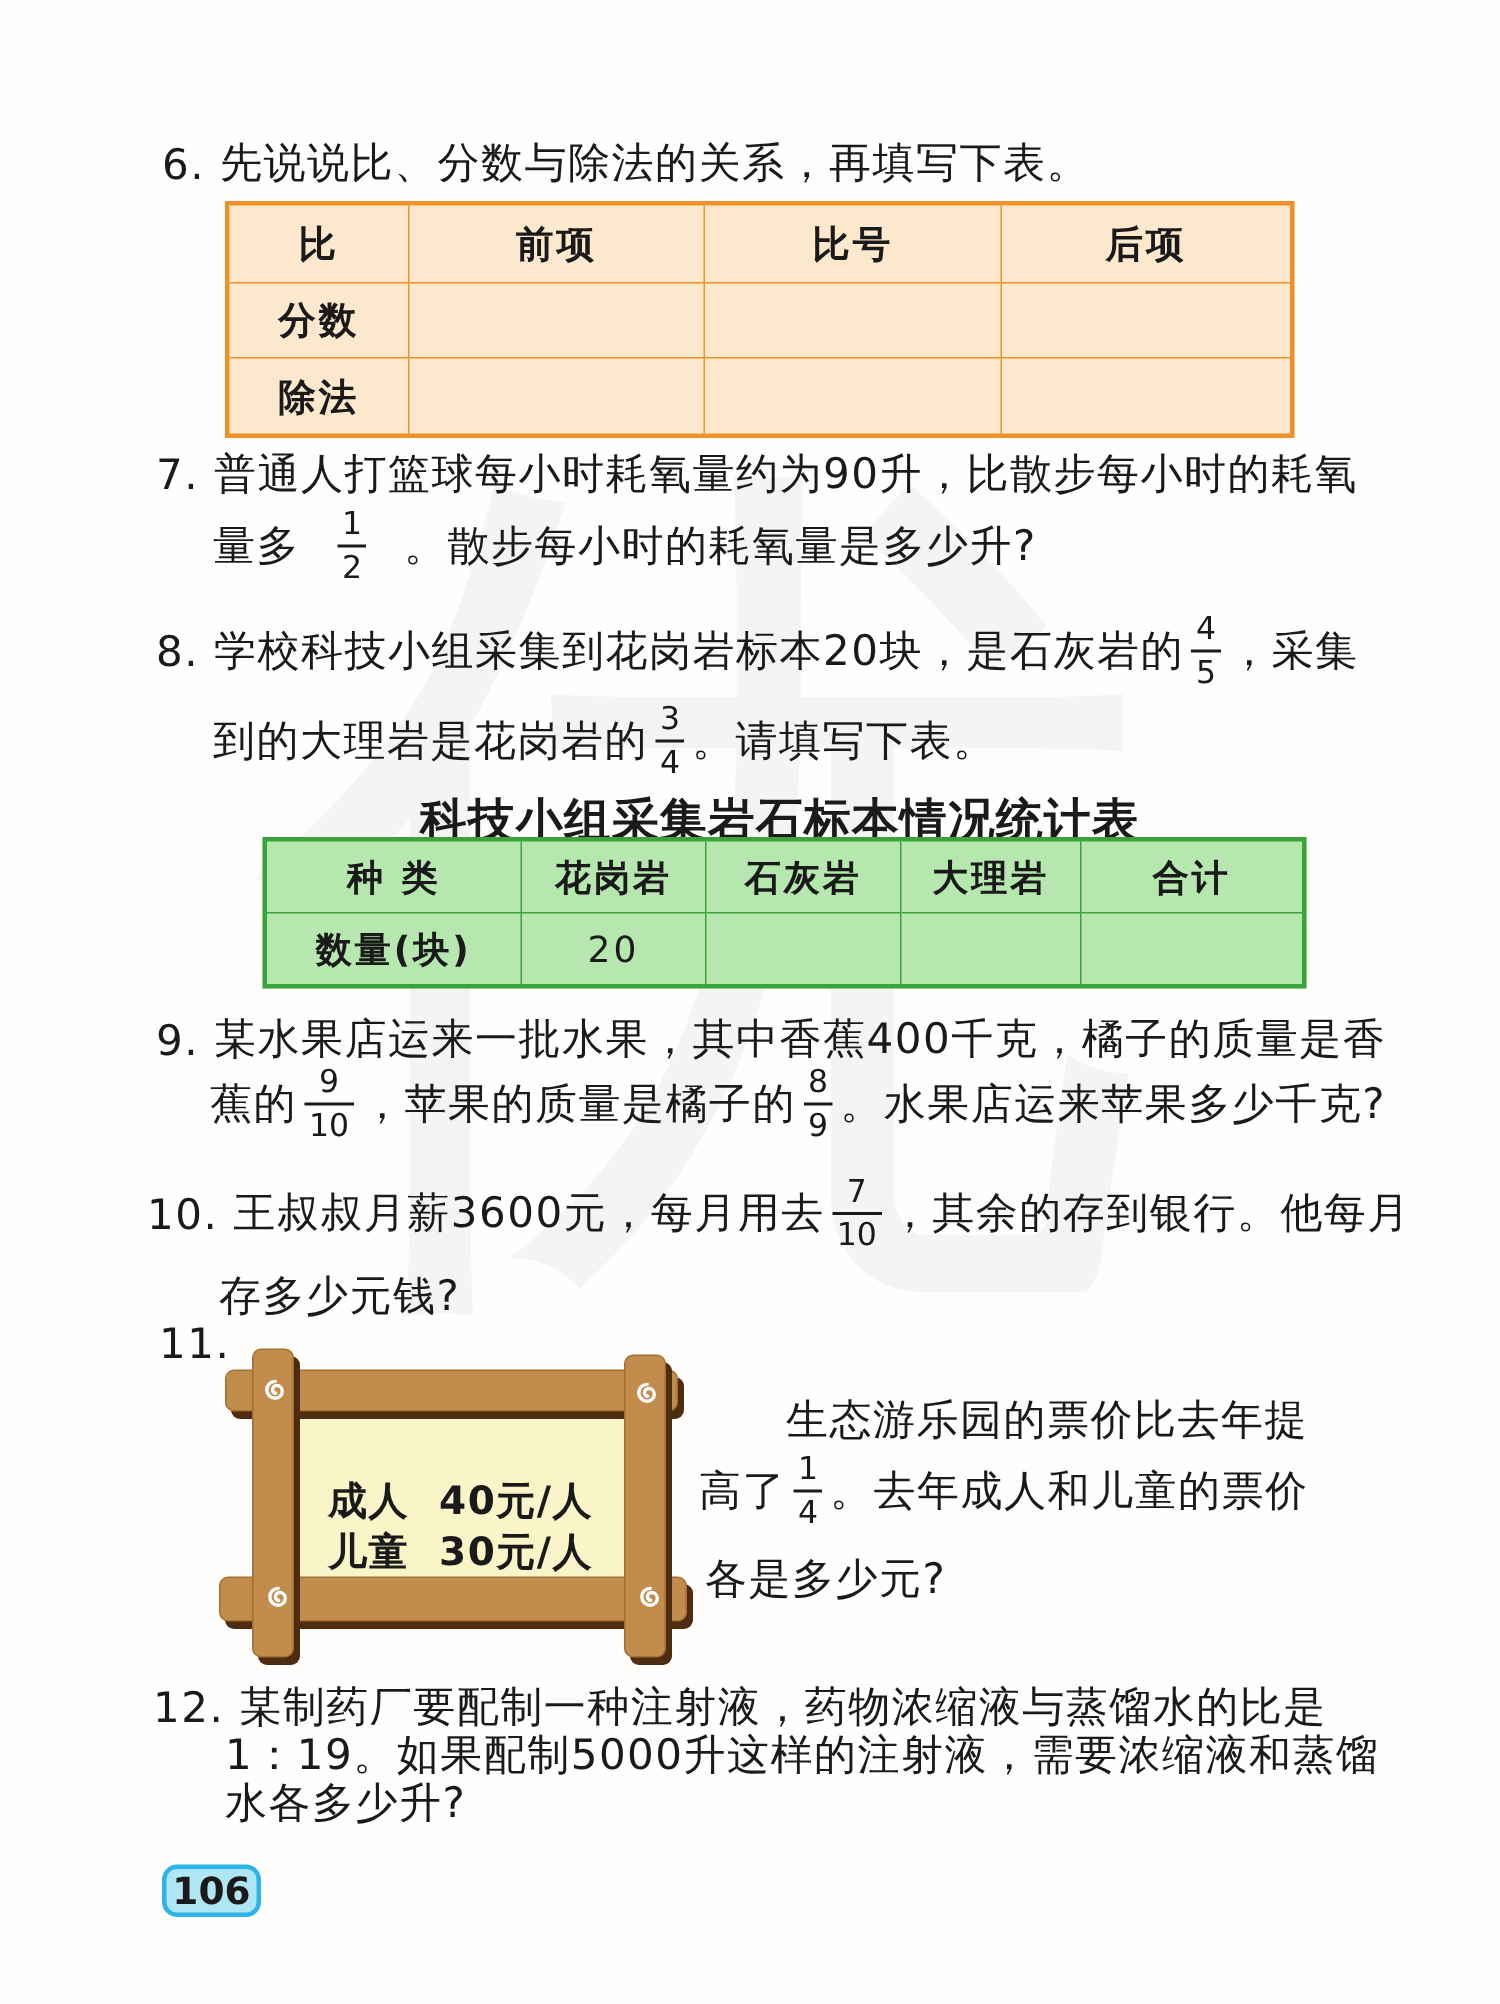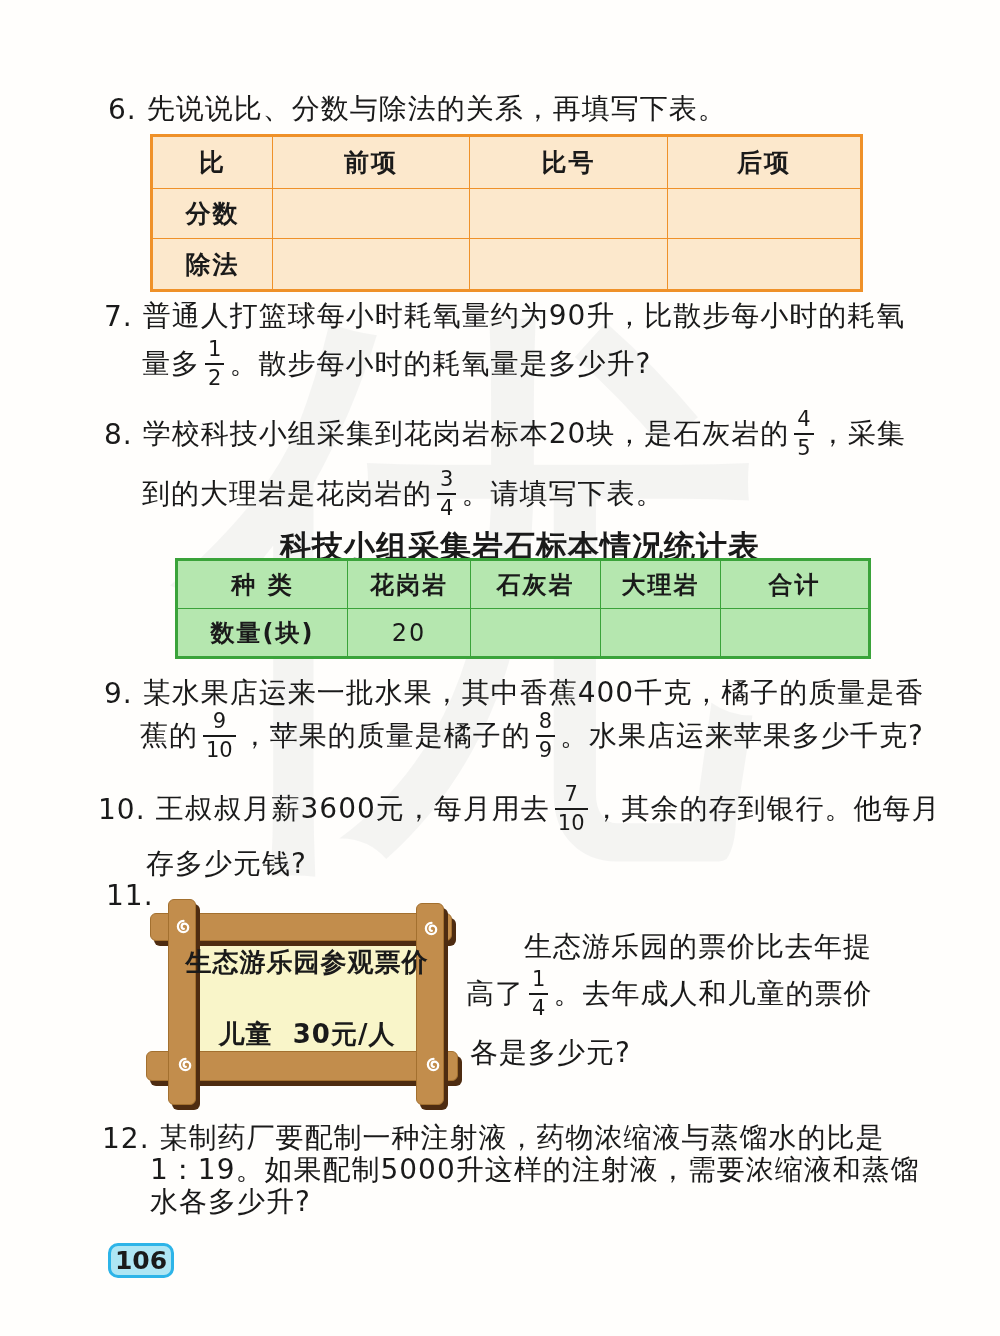--- a/index.html
+++ b/index.html
@@ -119,21 +119,21 @@
   <div class="cell hd lr">除法</div>
   <div class="cell lr"></div>
   <div class="cell lr"></div>
   <div class="cell lc lr"></div>
 </div>
 
 <div class="line" style="top:297px; left:104px;">
   <span class="qno">7.</span>
   <span>普通人打篮球每小时耗氧量约为90升，比散步每小时的耗氧</span>
 </div>
-<div class="line fr" style="top:332px; left:142px;">
+<div class="line fr" style="top:332px; left:142px;gap:20px;">
   <span>量多</span>
   <span class="frac">
     <span class="fn">1</span>
     <span class="fd">2</span>
   </span>
   <span>。散步每小时的耗氧量是多少升?</span>
 </div>
 
 <div class="line fr" style="top:402px; left:104px;">
   <span class="qno">8.</span>
@@ -213,21 +213,21 @@
     </svg>
   <svg class="spiral s-tr" width="15" height="15" viewBox="0 0 16 16">
       <path d="M8 2 C4.7 2 2 4.7 2 8 C2 11.3 4.7 14 8 14 C10.8 14 13 11.8 13 9 C13 6.8 11.2 5 9 5 C7.3 5 6 6.3 6 8 C6 9.4 7 10.5 8.4 10.5" fill="none" stroke="#ffffff" stroke-width="2.4" stroke-linecap="round"></path>
     </svg>
   <svg class="spiral s-bl" width="15" height="15" viewBox="0 0 16 16">
       <path d="M8 2 C4.7 2 2 4.7 2 8 C2 11.3 4.7 14 8 14 C10.8 14 13 11.8 13 9 C13 6.8 11.2 5 9 5 C7.3 5 6 6.3 6 8 C6 9.4 7 10.5 8.4 10.5" fill="none" stroke="#ffffff" stroke-width="2.4" stroke-linecap="round"></path>
     </svg>
   <svg class="spiral s-br" width="15" height="15" viewBox="0 0 16 16">
       <path d="M8 2 C4.7 2 2 4.7 2 8 C2 11.3 4.7 14 8 14 C10.8 14 13 11.8 13 9 C13 6.8 11.2 5 9 5 C7.3 5 6 6.3 6 8 C6 9.4 7 10.5 8.4 10.5" fill="none" stroke="#ffffff" stroke-width="2.4" stroke-linecap="round"></path>
     </svg>
-  <div class="stext st1">生态游乐园参观票价</div>
+  <div class="stext st2">成人  40元/人</div>
   <div class="stext st3">儿童  30元/人</div>
 </div>
 
 <div class="line" style="top:928px; left:524px;">
   <span>生态游乐园的票价比去年提</span>
 </div>
 <div class="line fr" style="top:962px; left:466px;">
   <span>高了</span>
   <span class="frac">
     <span class="fn">1</span>

